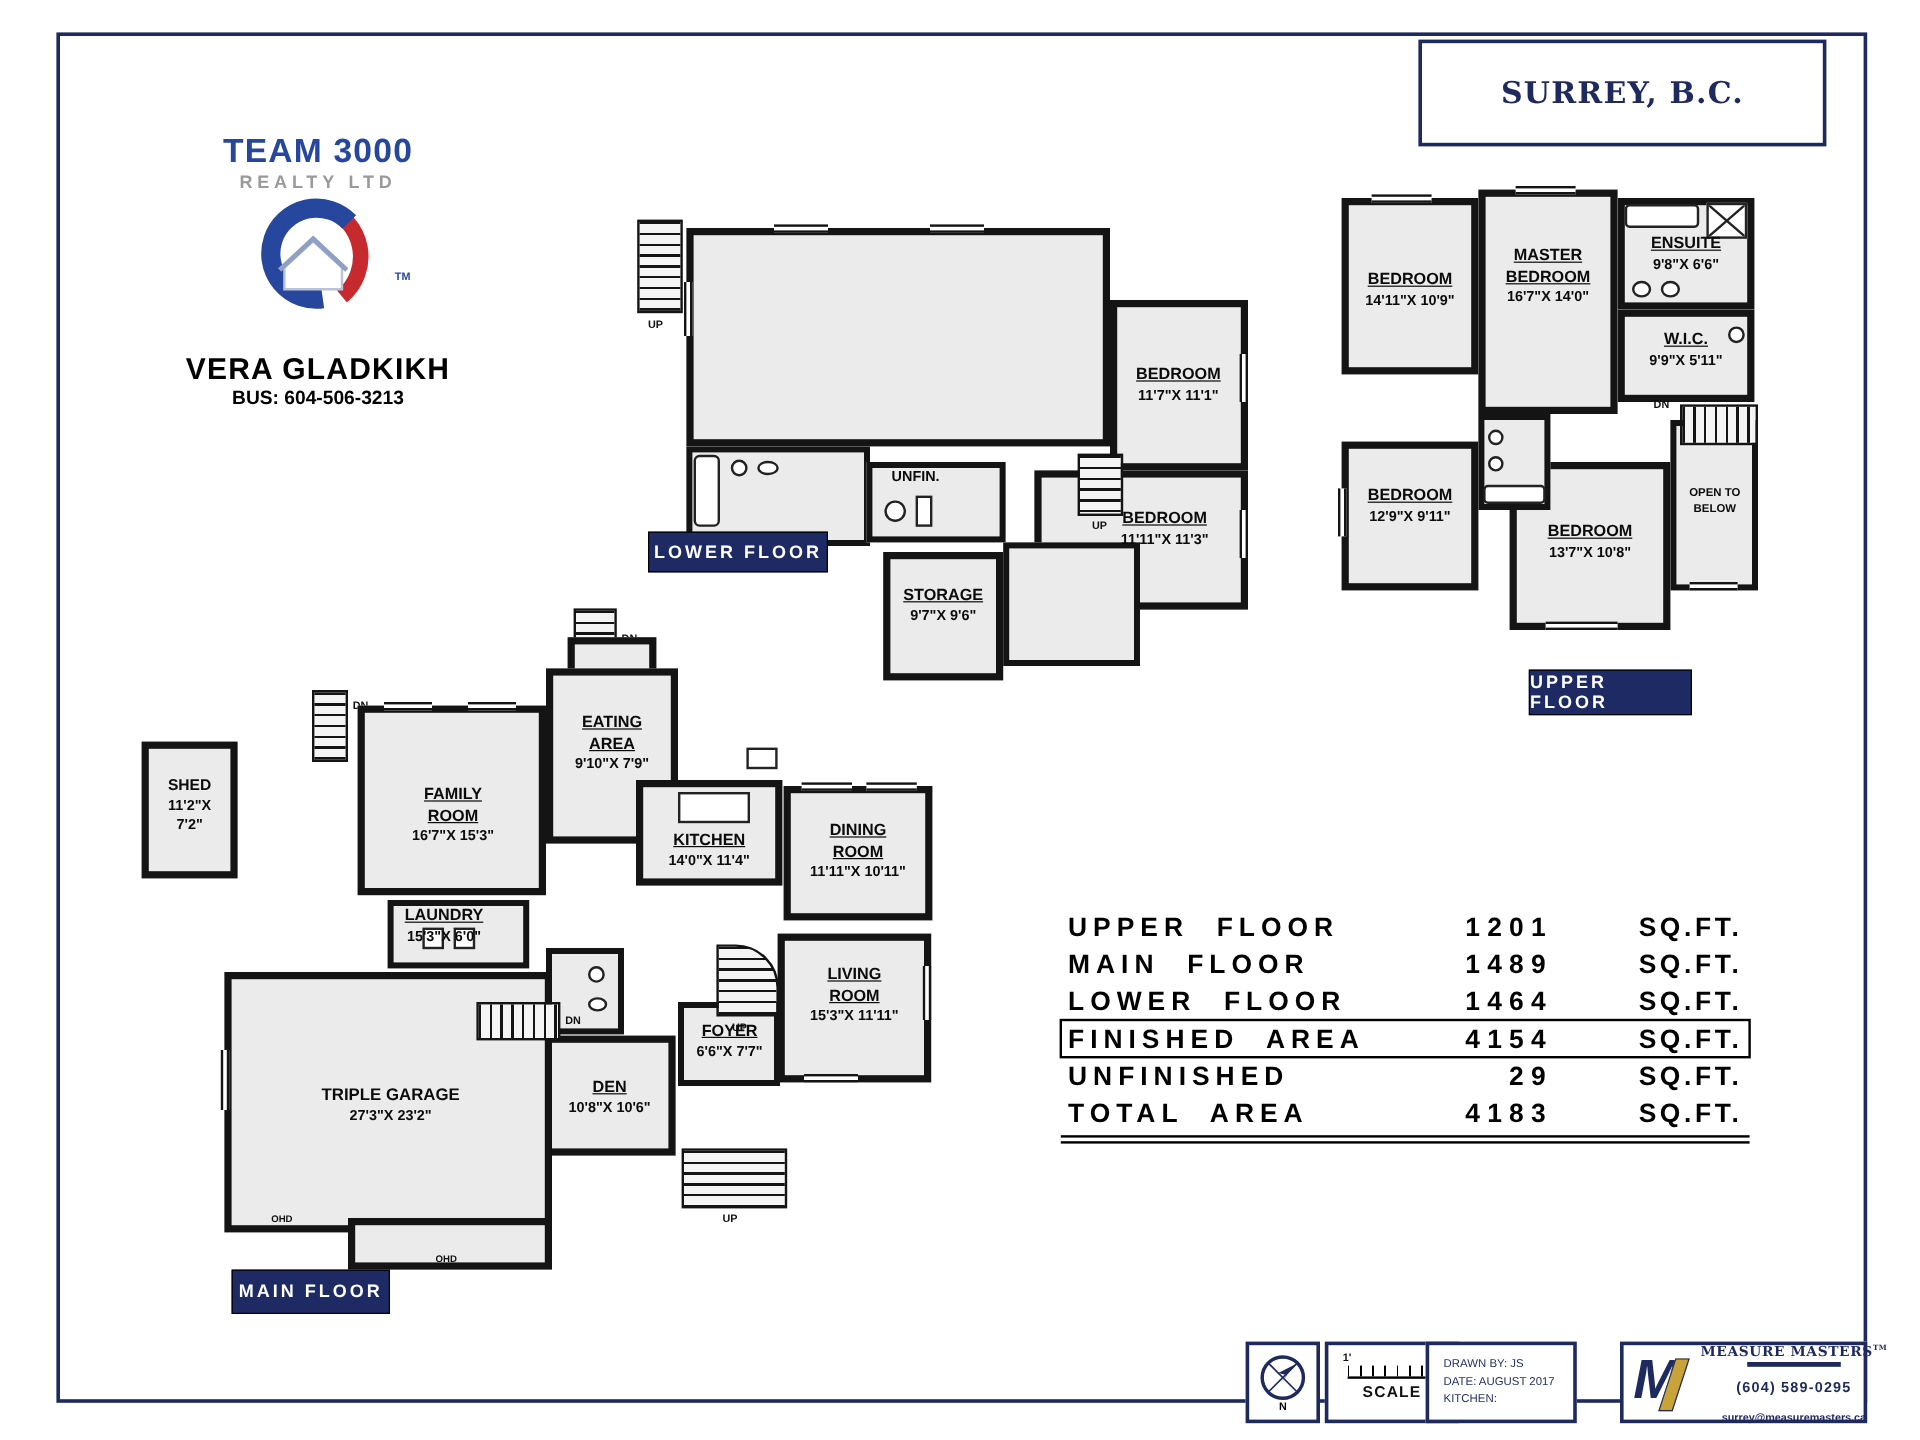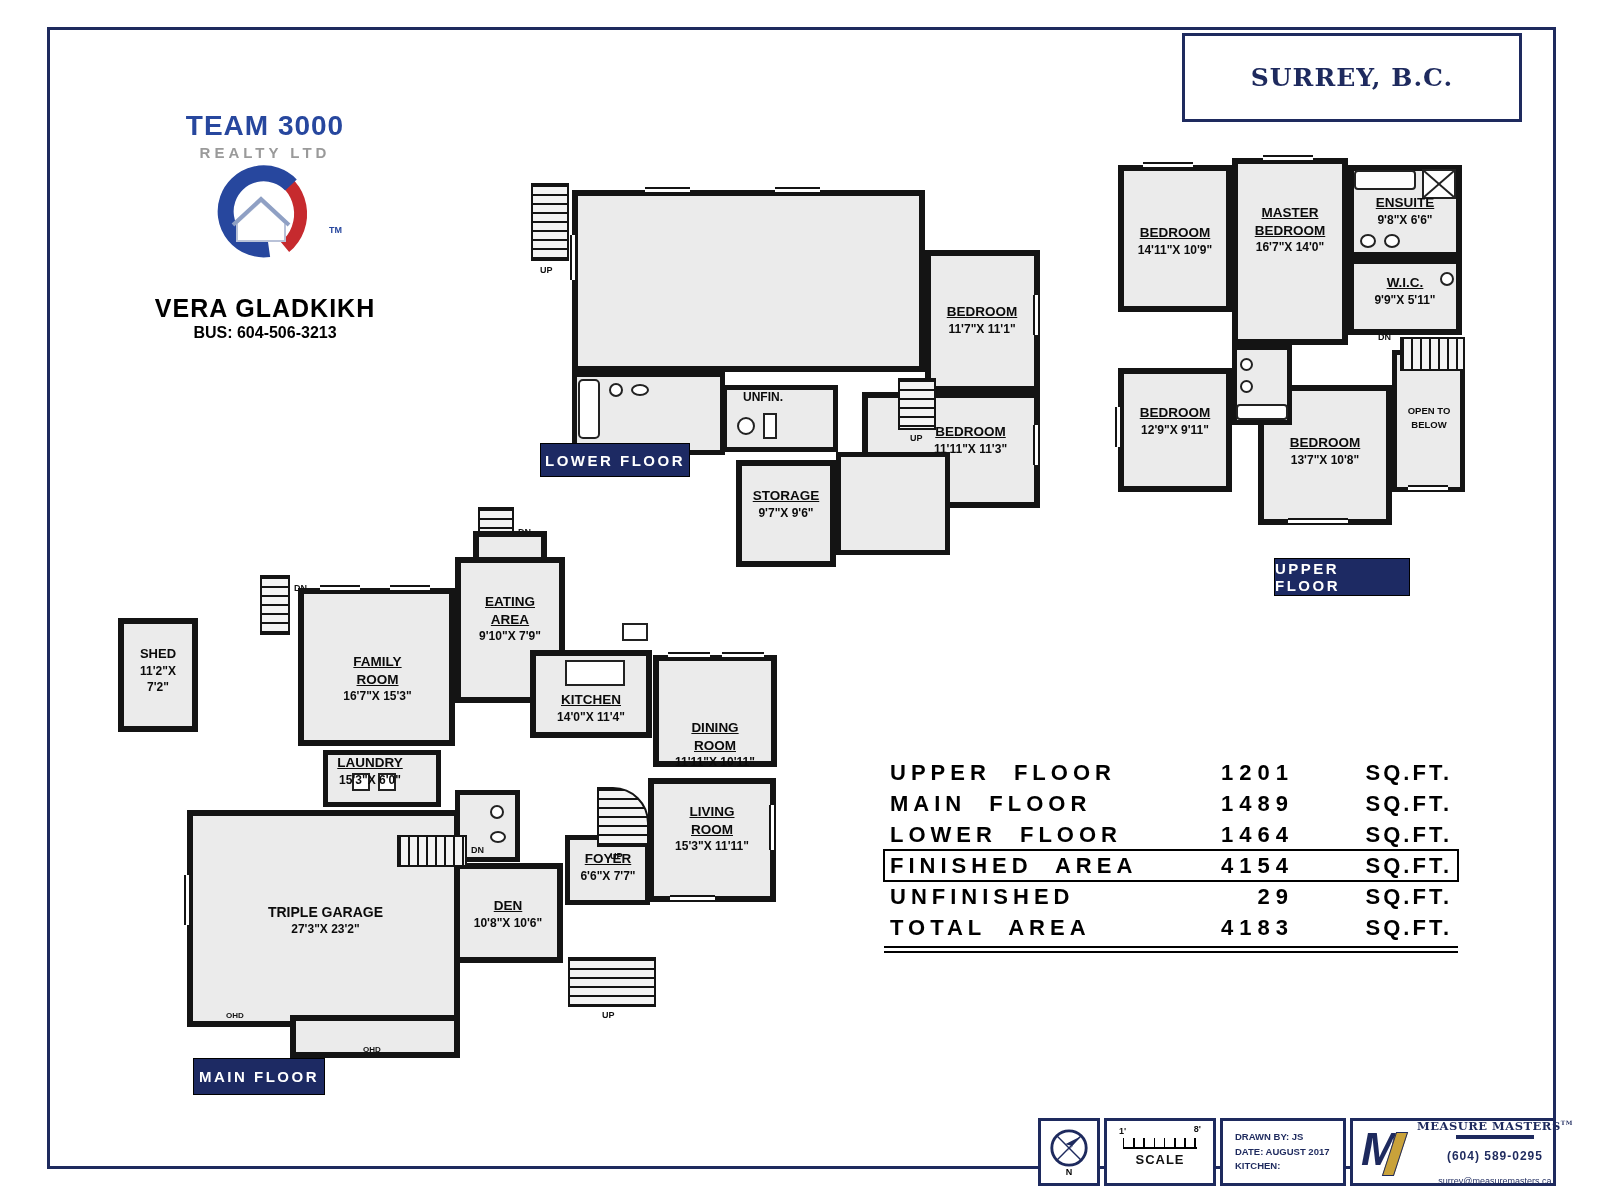--- a/index.html
+++ b/index.html
@@ -61,34 +61,34 @@
   .fbox{position:absolute;top:1118px;height:68px;background:#fff;border:3px solid #1e2a5e;
         box-sizing:border-box;}
   .compass{left:1038px;width:62px;display:flex;flex-direction:column;align-items:center;justify-content:center;}
   .compass .n{font-size:9px;font-weight:bold;color:#000;margin-top:-2px;}
   .scalebox{left:1104px;width:112px;display:flex;flex-direction:column;align-items:center;justify-content:center;}
   .ruler{position:relative;width:74px;height:9px;border-bottom:2px solid #000;
          background:repeating-linear-gradient(90deg,#000 0 1.5px,transparent 1.5px 10.2px);}
   .ruler .lft{position:absolute;left:-4px;top:-12px;font-size:9px;font-weight:bold;}
   .ruler .rgt{position:absolute;right:-4px;top:-14px;font-size:9px;font-weight:bold;}
   .scalelbl{font-size:13px;font-weight:bold;letter-spacing:1px;margin-top:3px;}
-  .drawnbox{left:1220px;width:126px;padding:9px 0 0 12px;color:#1e2a5e;font-size:9.5px;
-            font-weight:bold;line-height:1.55;}
+  .drawnbox{left:1188px;width:126px;padding:9px 0 0 12px;color:#1e2a5e;font-size:9.5px;
+            font-weight:normal;line-height:1.55;}
   .mmbox{left:1350px;width:206px;display:flex;align-items:center;padding:4px 6px;}
   .mmlogo{position:relative;width:58px;height:52px;flex:none;}
   .mmlogo .m{position:absolute;left:2px;top:0px;font-size:46px;font-weight:bold;color:#1e2a5e;
              font-style:italic;line-height:1;}
   .mmlogo .gold{position:absolute;left:30px;top:6px;width:10px;height:42px;background:#c9a23a;
                 transform:skewX(-18deg);border:1px solid #1e2a5e;}
   .mmtxt{flex:1;color:#1e2a5e;text-align:center;}
   .mmname{font-family:"DejaVu Serif",serif;font-size:11.5px;font-weight:bold;letter-spacing:0.5px;white-space:nowrap;}
   .mmname sup{font-size:6px;}
   .mmbar{height:4px;background:#1e2a5e;width:78px;margin:2px auto 3px auto;}
   .mmphone{font-size:12px;font-weight:bold;letter-spacing:1px;margin-top:10px;}
-  .mmemail{font-size:9px;font-weight:normal;margin-top:13px;}
+  .mmemail{font-size:9px;font-weight:bold;margin-top:13px;}
 </style>
 </head>
 <body>
 
 <div class="page-border"></div>
 
 <div class="addr">
   <div>SURREY, B.C.</div>
 </div>
 
@@ -270,21 +270,21 @@
   </div>
   <div class="lab" style="left:350px;top:88px;width:100px;">
     <span class="nm">EATING</span>
     <span class="nm">AREA</span>
     <span class="dm">9'10"X  7'9"</span>
   </div>
   <div class="lab" style="left:425px;top:186px;width:112px;">
     <span class="nm">KITCHEN</span>
     <span class="dm">14'0"X  11'4"</span>
   </div>
-  <div class="lab" style="left:548px;top:178px;width:114px;margin-top:36px;">
+  <div class="lab" style="left:548px;top:178px;width:114px;">
     <span class="nm">DINING</span>
     <span class="nm">ROOM</span>
     <span class="dm">11'11"X  10'11"</span>
   </div>
   <div class="lab" style="left:543px;top:298px;width:118px;">
     <span class="nm">LIVING</span>
     <span class="nm">ROOM</span>
     <span class="dm">15'3"X  11'11"</span>
   </div>
   <div class="lab" style="left:448px;top:345px;width:100px;">

